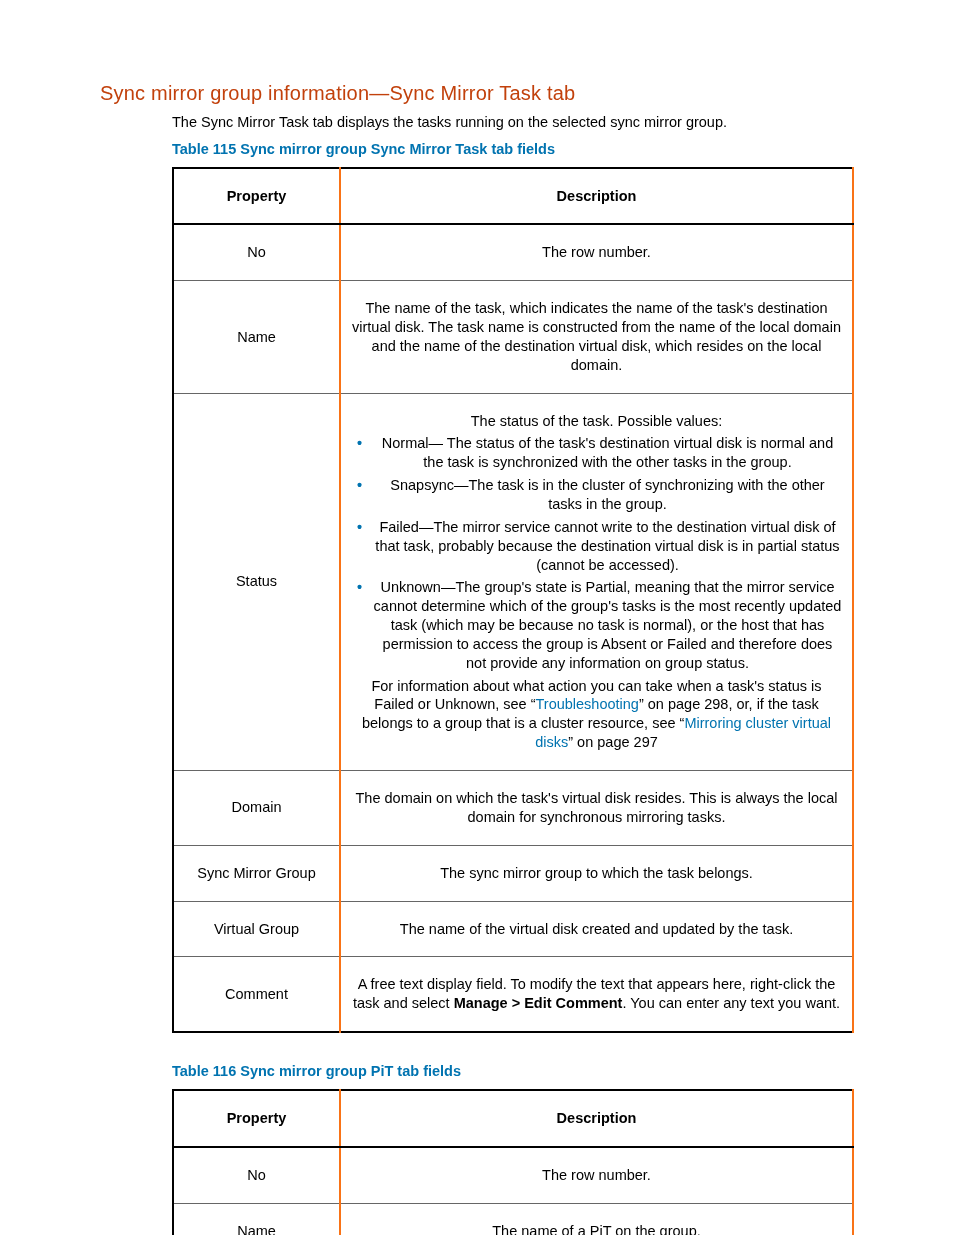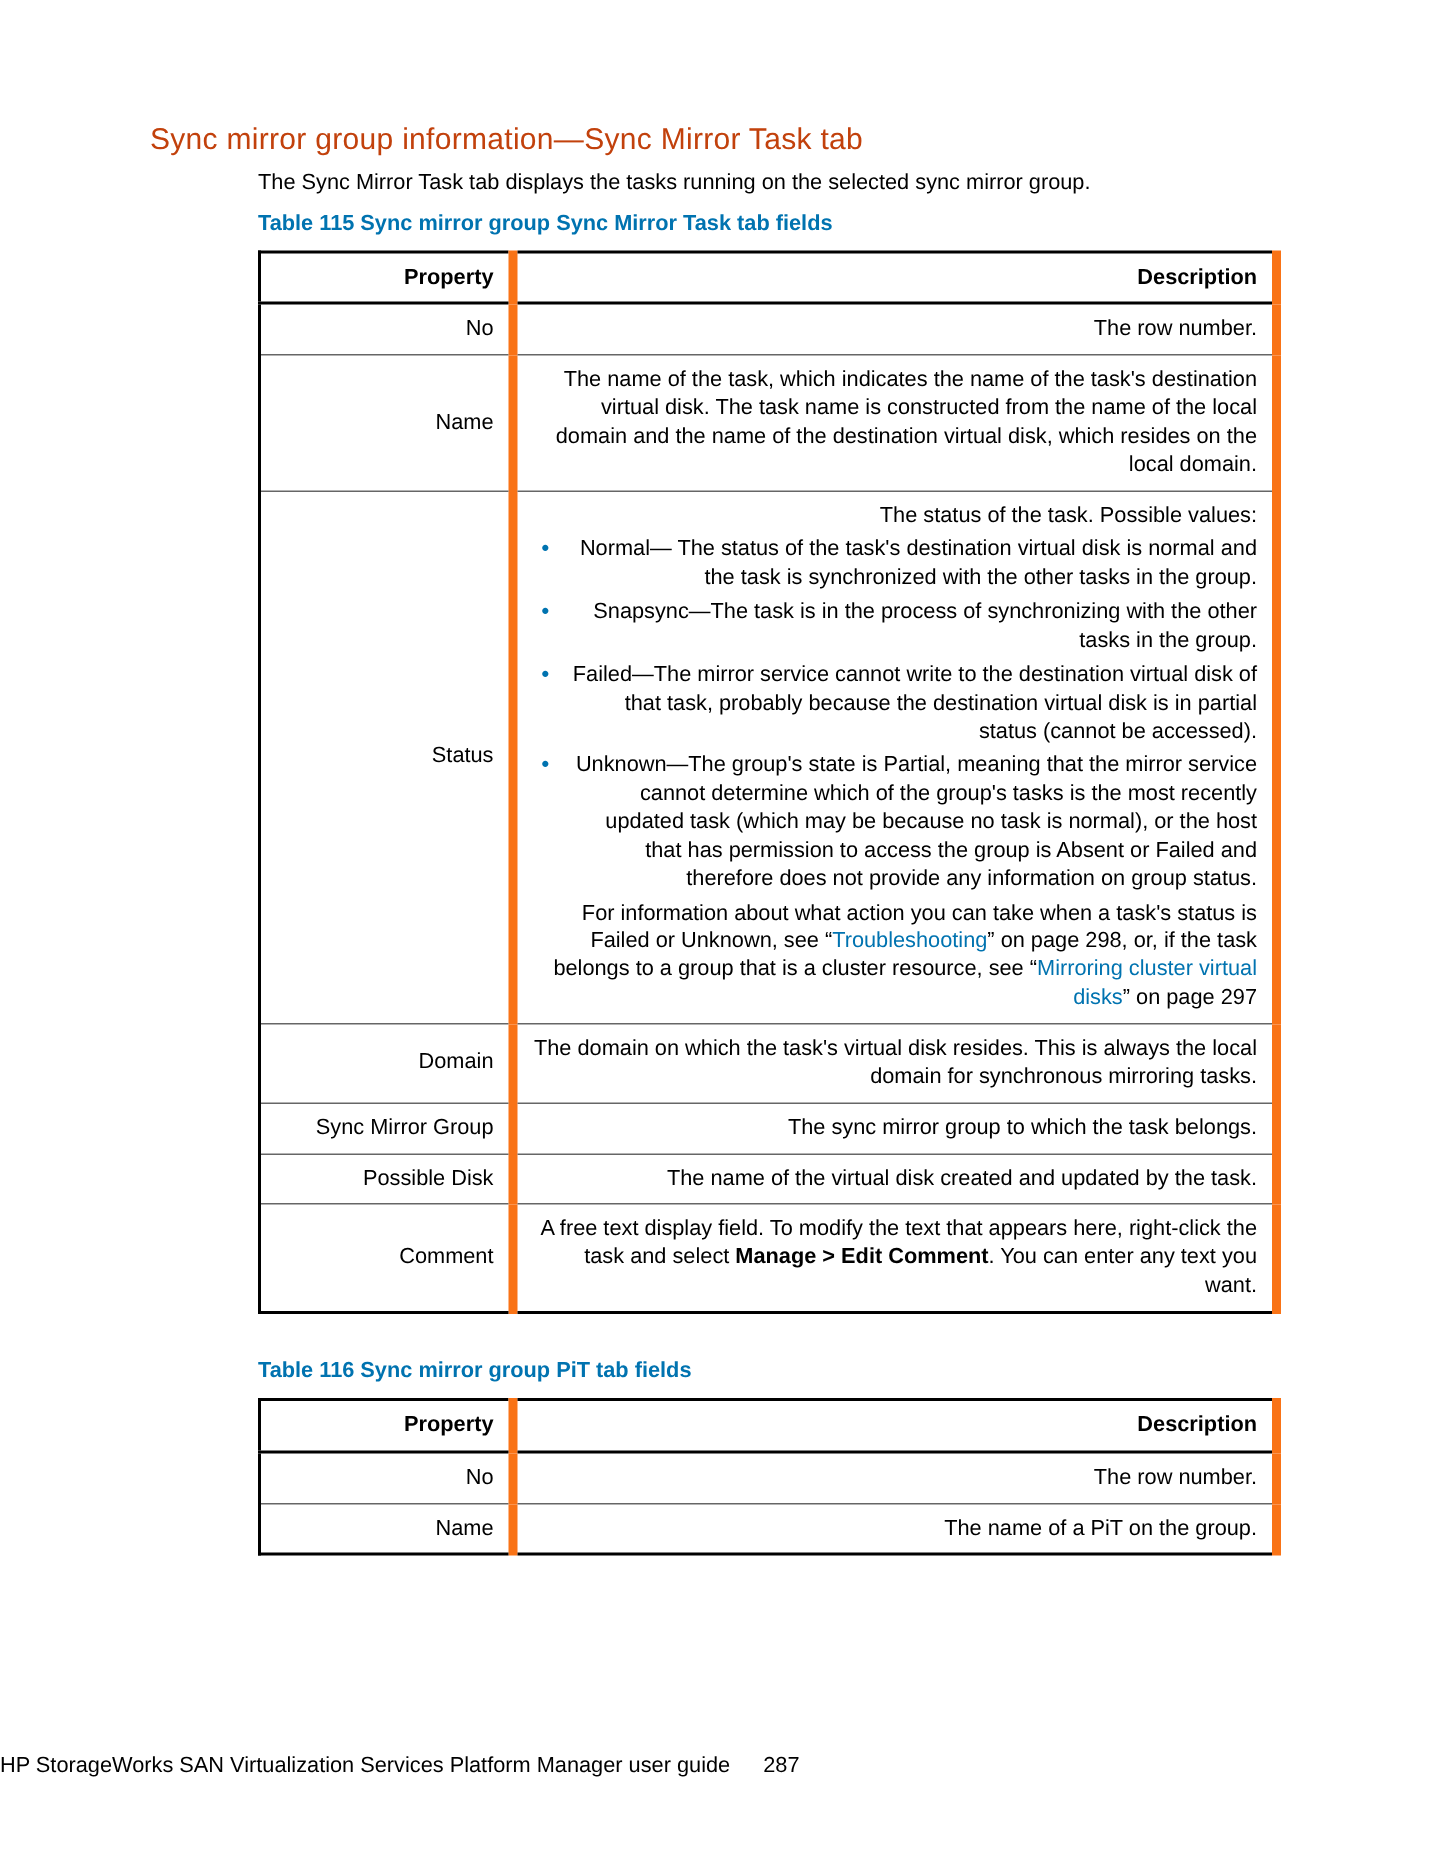--- a/index.html
+++ b/index.html
@@ -37,25 +37,25 @@
   table.fields {
     border-collapse: collapse;
     margin: 0 0 30px 72px;
     width: calc(100% - 72px);
     border-top: 2px solid #000;
     border-bottom: 2px solid #000;
     border-left: 2px solid #000;
     border-right: 2px solid #000;
   }
   table.fields th, table.fields td {
-    border-right: 6px solid #f97316;
+    border-right: 2px solid #f97316;
     border-bottom: 1px solid #666;
-    padding: 7px 10px;
+    padding: 18px 10px;
     vertical-align: middle;
-    text-align: right;
+    text-align: center;
     line-height: 1.3;
   }
   table.fields th {
     font-weight: bold;
     vertical-align: top;
     border-bottom: 2px solid #000;
   }
   table.fields td:first-child, table.fields th:first-child {
     width: 145px;
   }
@@ -116,37 +116,37 @@
       <tr>
         <td>Name</td>
         <td>The name of the task, which indicates the name of the task's destination virtual disk. The task name is constructed from the name of the local domain and the name of the destination virtual disk, which resides on the local domain.</td>
       </tr>
       <tr>
         <td>Status</td>
         <td>
           <span>The status of the task. Possible values:</span>
           <ul class="bullets">
             <li>Normal— The status of the task's destination virtual disk is normal and the task is synchronized with the other tasks in the group.</li>
-            <li>Snapsync—The task is in the process of synchronizing with the other tasks in the group.</li>
+            <li>Snapsync—The task is in the cluster of synchronizing with the other tasks in the group.</li>
             <li>Failed—The mirror service cannot write to the destination virtual disk of that task, probably because the destination virtual disk is in partial status (cannot be accessed).</li>
             <li>Unknown—The group's state is Partial, meaning that the mirror service cannot determine which of the group's tasks is the most recently updated task (which may be because no task is normal), or the host that has permission to access the group is Absent or Failed and therefore does not provide any information on group status.</li>
           </ul>
           <span>For information about what action you can take when a task's status is Failed or Unknown, see “</span><a class="xref" href="#">Troubleshooting</a><span>” on page 298, or, if the task belongs to a group that is a cluster resource, see “</span><a class="xref" href="#">Mirroring cluster virtual disks</a><span>” on page 297</span>
         </td>
       </tr>
       <tr>
         <td>Domain</td>
         <td>The domain on which the task's virtual disk resides. This is always the local domain for synchronous mirroring tasks.</td>
       </tr>
       <tr>
         <td>Sync Mirror Group</td>
         <td>The sync mirror group to which the task belongs.</td>
       </tr>
       <tr>
-        <td>Possible Disk</td>
+        <td>Virtual Group</td>
         <td>The name of the virtual disk created and updated by the task.</td>
       </tr>
       <tr>
         <td>Comment</td>
         <td>
           <span>A free text display field. To modify the text that appears here, right-click the task and select </span><span class="bold">Manage &gt; Edit Comment</span><span>. You can enter any text you want.</span>
         </td>
       </tr>
     </tbody>
   </table>

